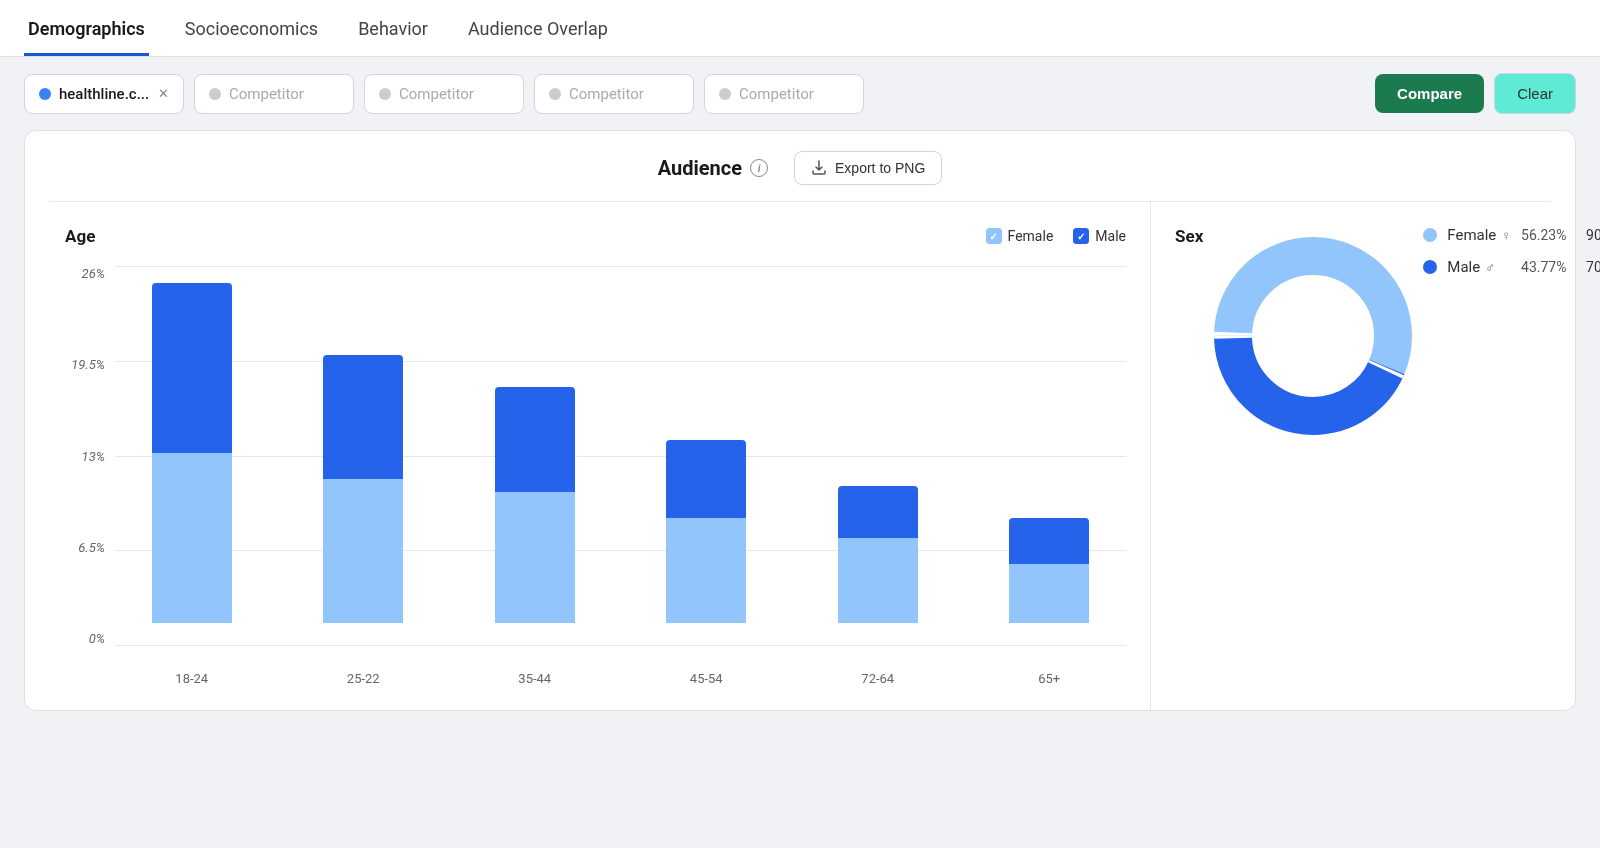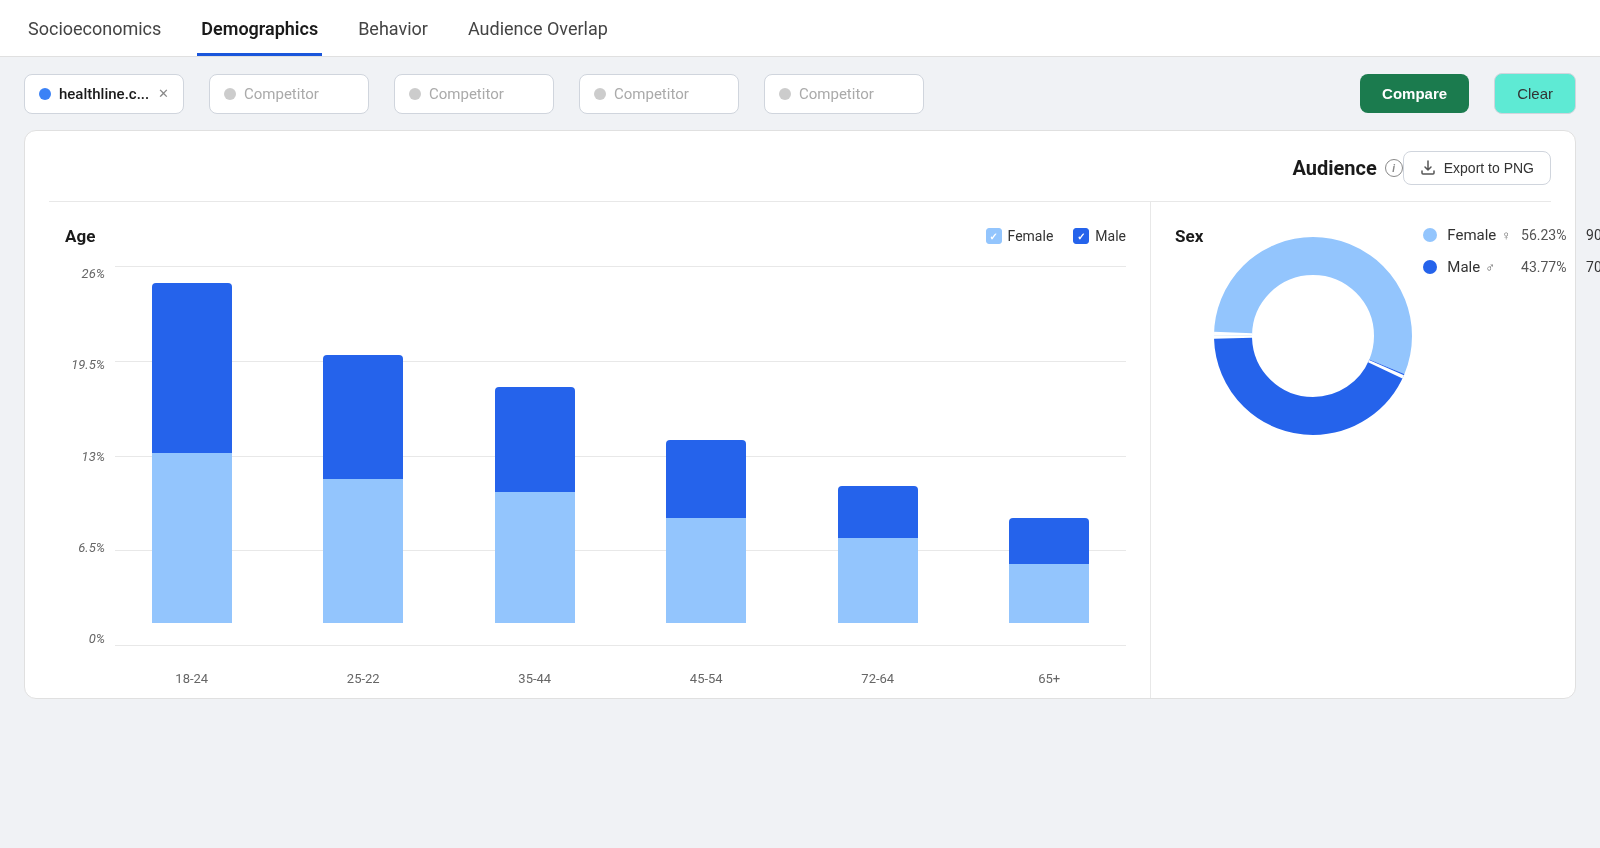--- a/index.html
+++ b/index.html
@@ -38,21 +38,21 @@
       border-bottom: 3px solid #1a56db;
       font-weight: 600;
     }
 
     
     .filter-bar {
       background: #f0f2f5;
       padding: 16px 24px;
       display: flex;
       align-items: center;
-      gap: 25px;
+      gap: 10px;
     }
     .competitor-pill {
       display: flex;
       align-items: center;
       background: #fff;
       border: 1px solid #d0d5dd;
       border-radius: 8px;
       padding: 10px 14px;
       font-size: 15px;
       color: #aaa;
@@ -110,22 +110,23 @@
     .audience-card {
       background: #fff;
       border: 1px solid #e0e0e0;
       border-radius: 12px;
       margin: 0 24px 24px;
       padding: 20px 24px 0;
     }
     .audience-card-header {
       display: flex;
       align-items: center;
-      justify-content: flex-end;
+      justify-content: center;
       margin-bottom: 16px;
+      gap: 26px;
     }
     .audience-title {
       font-size: 20px;
       font-weight: 700;
       color: #1a1a1a;
       display: flex;
       align-items: center;
       gap: 8px;
     }
     .info-icon {
@@ -157,21 +158,21 @@
 
     
     .charts-area {
       display: flex;
       border-top: 1px solid #e8e8e8;
     }
 
     
     .bar-chart-section {
       flex: 1;
-      padding: 24px 24px 12px 16px;
+      padding: 24px 24px 24px 16px;
       border-right: 1px solid #e8e8e8;
     }
     .chart-header {
       display: flex;
       align-items: center;
       justify-content: space-between;
       margin-bottom: 20px;
     }
     .chart-title {
       font-size: 17px;
@@ -365,22 +366,22 @@
       text-align: left;
     }
     .gender-icon { font-size: 13px; color: #666; }
   </style>
 </head>
 <body>
 
 <div class="main-container">
 
   <div class="tabs-bar">
+    <div class="tab-item active">Demographics</div>
     <div class="tab-item">Socioeconomics</div>
-    <div class="tab-item active">Demographics</div>
     <div class="tab-item">Behavior</div>
     <div class="tab-item">Audience Overlap</div>
   </div>
 
   <div class="filter-bar">
     <div class="competitor-pill active-pill">
       <div class="dot-blue"></div>
       <span>healthline.c...</span>
       <span class="close-x">✕</span>
     </div>

